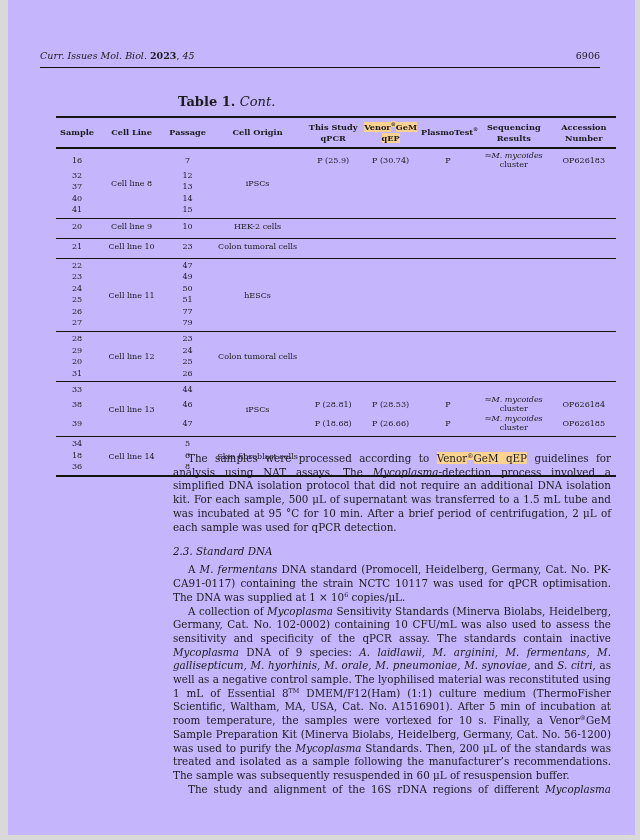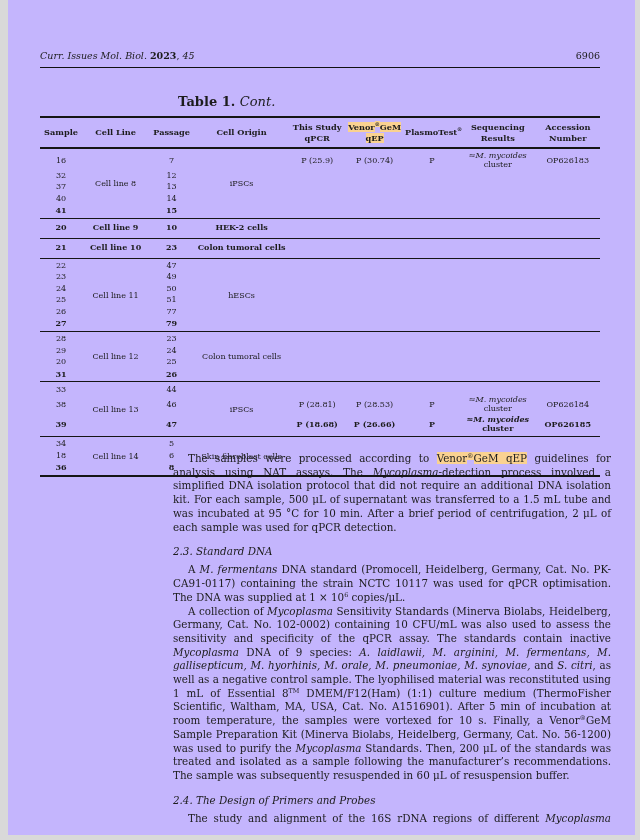--- a/index.html
+++ b/index.html
@@ -27,33 +27,33 @@
   .caption{
     position:absolute;left:170px;top:94px;font-size:13px;
   }
   
   .tblwrap{
     position:absolute;left:32px;top:116px;width:560px;
   }
   table{
     width:100%;border-collapse:collapse;table-layout:fixed;
     font-size:8px;line-height:1.25;
-    border-top:2.2px solid #151515;border-bottom:2.2px solid #151515;
+    border-top:2.2px solid #151515;border-bottom:2.2px solid #151515;margin-left:16px;
   }
   th{
     font-weight:bold;text-align:center;vertical-align:middle;
     padding:4px 1px;border-bottom:2.2px solid #151515;
     font-size:8.2px;line-height:1.3;
   }
   td{
     text-align:center;vertical-align:middle;padding:0.5px 1px;
     line-height:1.3;
   }
   tr.gstart td{border-top:1.6px solid #151515;padding-top:2.5px;}
-  tr.gend td{padding-bottom:2.5px;font-weight:bold;}
+  tr.gend td{padding-bottom:2.5px;}
   tr.single td{padding-top:3.5px;padding-bottom:5px;}
   td[data-name="sequencing-result"]{line-height:1.12;}
   
   .bodytext{
     position:absolute;left:165px;top:452px;width:438px;
     font-size:10.35px;line-height:13.7px;
   }
   .shead{
     font-style:italic;margin:11px 0 4.5px 0;
   }
@@ -331,17 +331,16 @@
           </tr>
         </tbody>
     </table>
   </div>
 
   <div class="bodytext" id="sections" data-name="body-sections">
       <div class="para" data-name="paragraph"><span>The samples were processed according to </span><span class="hl">Venor</span><sup class="hl">®</sup><span class="hl">GeM qEP</span><span> guidelines for analysis using NAT assays. The </span><span class="it">Mycoplasma</span><span>-detection process involved a simplified DNA isolation protocol that did not require an additional DNA isolation kit. For each sample, 500 μL of supernatant was transferred to a 1.5 mL tube and was incubated at 95 °C for 10 min. After a brief period of centrifugation, 2 μL of each sample was used for qPCR detection.</span></div>
       <div class="shead" data-name="section-heading">2.3. Standard DNA</div>
       <div class="para" data-name="paragraph"><span>A </span><span class="it">M. fermentans</span><span> DNA standard (Promocell, Heidelberg, Germany, Cat. No. PK-CA91-0117) containing the strain NCTC 10117 was used for qPCR optimisation. The DNA was supplied at 1 × 10</span><sup>6</sup><span> copies/μL.</span></div>
       <div class="para" data-name="paragraph"><span>A collection of </span><span class="it">Mycoplasma</span><span> Sensitivity Standards (Minerva Biolabs, Heidelberg, Germany, Cat. No. 102-0002) containing 10 CFU/mL was also used to assess the sensitivity and specificity of the qPCR assay. The standards contain inactive </span><span class="it">Mycoplasma</span><span> DNA of 9 species: </span><span class="it">A. laidlawii, M. arginini, M. fermentans, M. gallisepticum, M. hyorhinis, M. orale, M. pneumoniae, M. synoviae,</span><span> and </span><span class="it">S. citri</span><span>, as well as a negative control sample. The lyophilised material was reconstituted using 1 mL of Essential 8</span><sup>TM</sup><span> DMEM/F12(Ham) (1:1) culture medium (ThermoFisher Scientific, Waltham, MA, USA, Cat. No. A1516901). After 5 min of incubation at room temperature, the samples were vortexed for 10 s. Finally, a Venor</span><sup>®</sup><span>GeM Sample Preparation Kit (Minerva Biolabs, Heidelberg, Germany, Cat. No. 56-1200) was used to purify the </span><span class="it">Mycoplasma</span><span> Standards. Then, 200 μL of the standards was treated and isolated as a sample following the manufacturer’s recommendations. The sample was subsequently resuspended in 60 μL of resuspension buffer.</span></div>
-      <div class="shead" data-name="section-heading">2.4. The Design of Primers and Probes</div>
       <div class="para" data-name="paragraph"><span>The study and alignment of the 16S rDNA regions of different </span><span class="it">Mycoplasma</span></div>
     </div>
 
 </div>
 
 </body></html>

